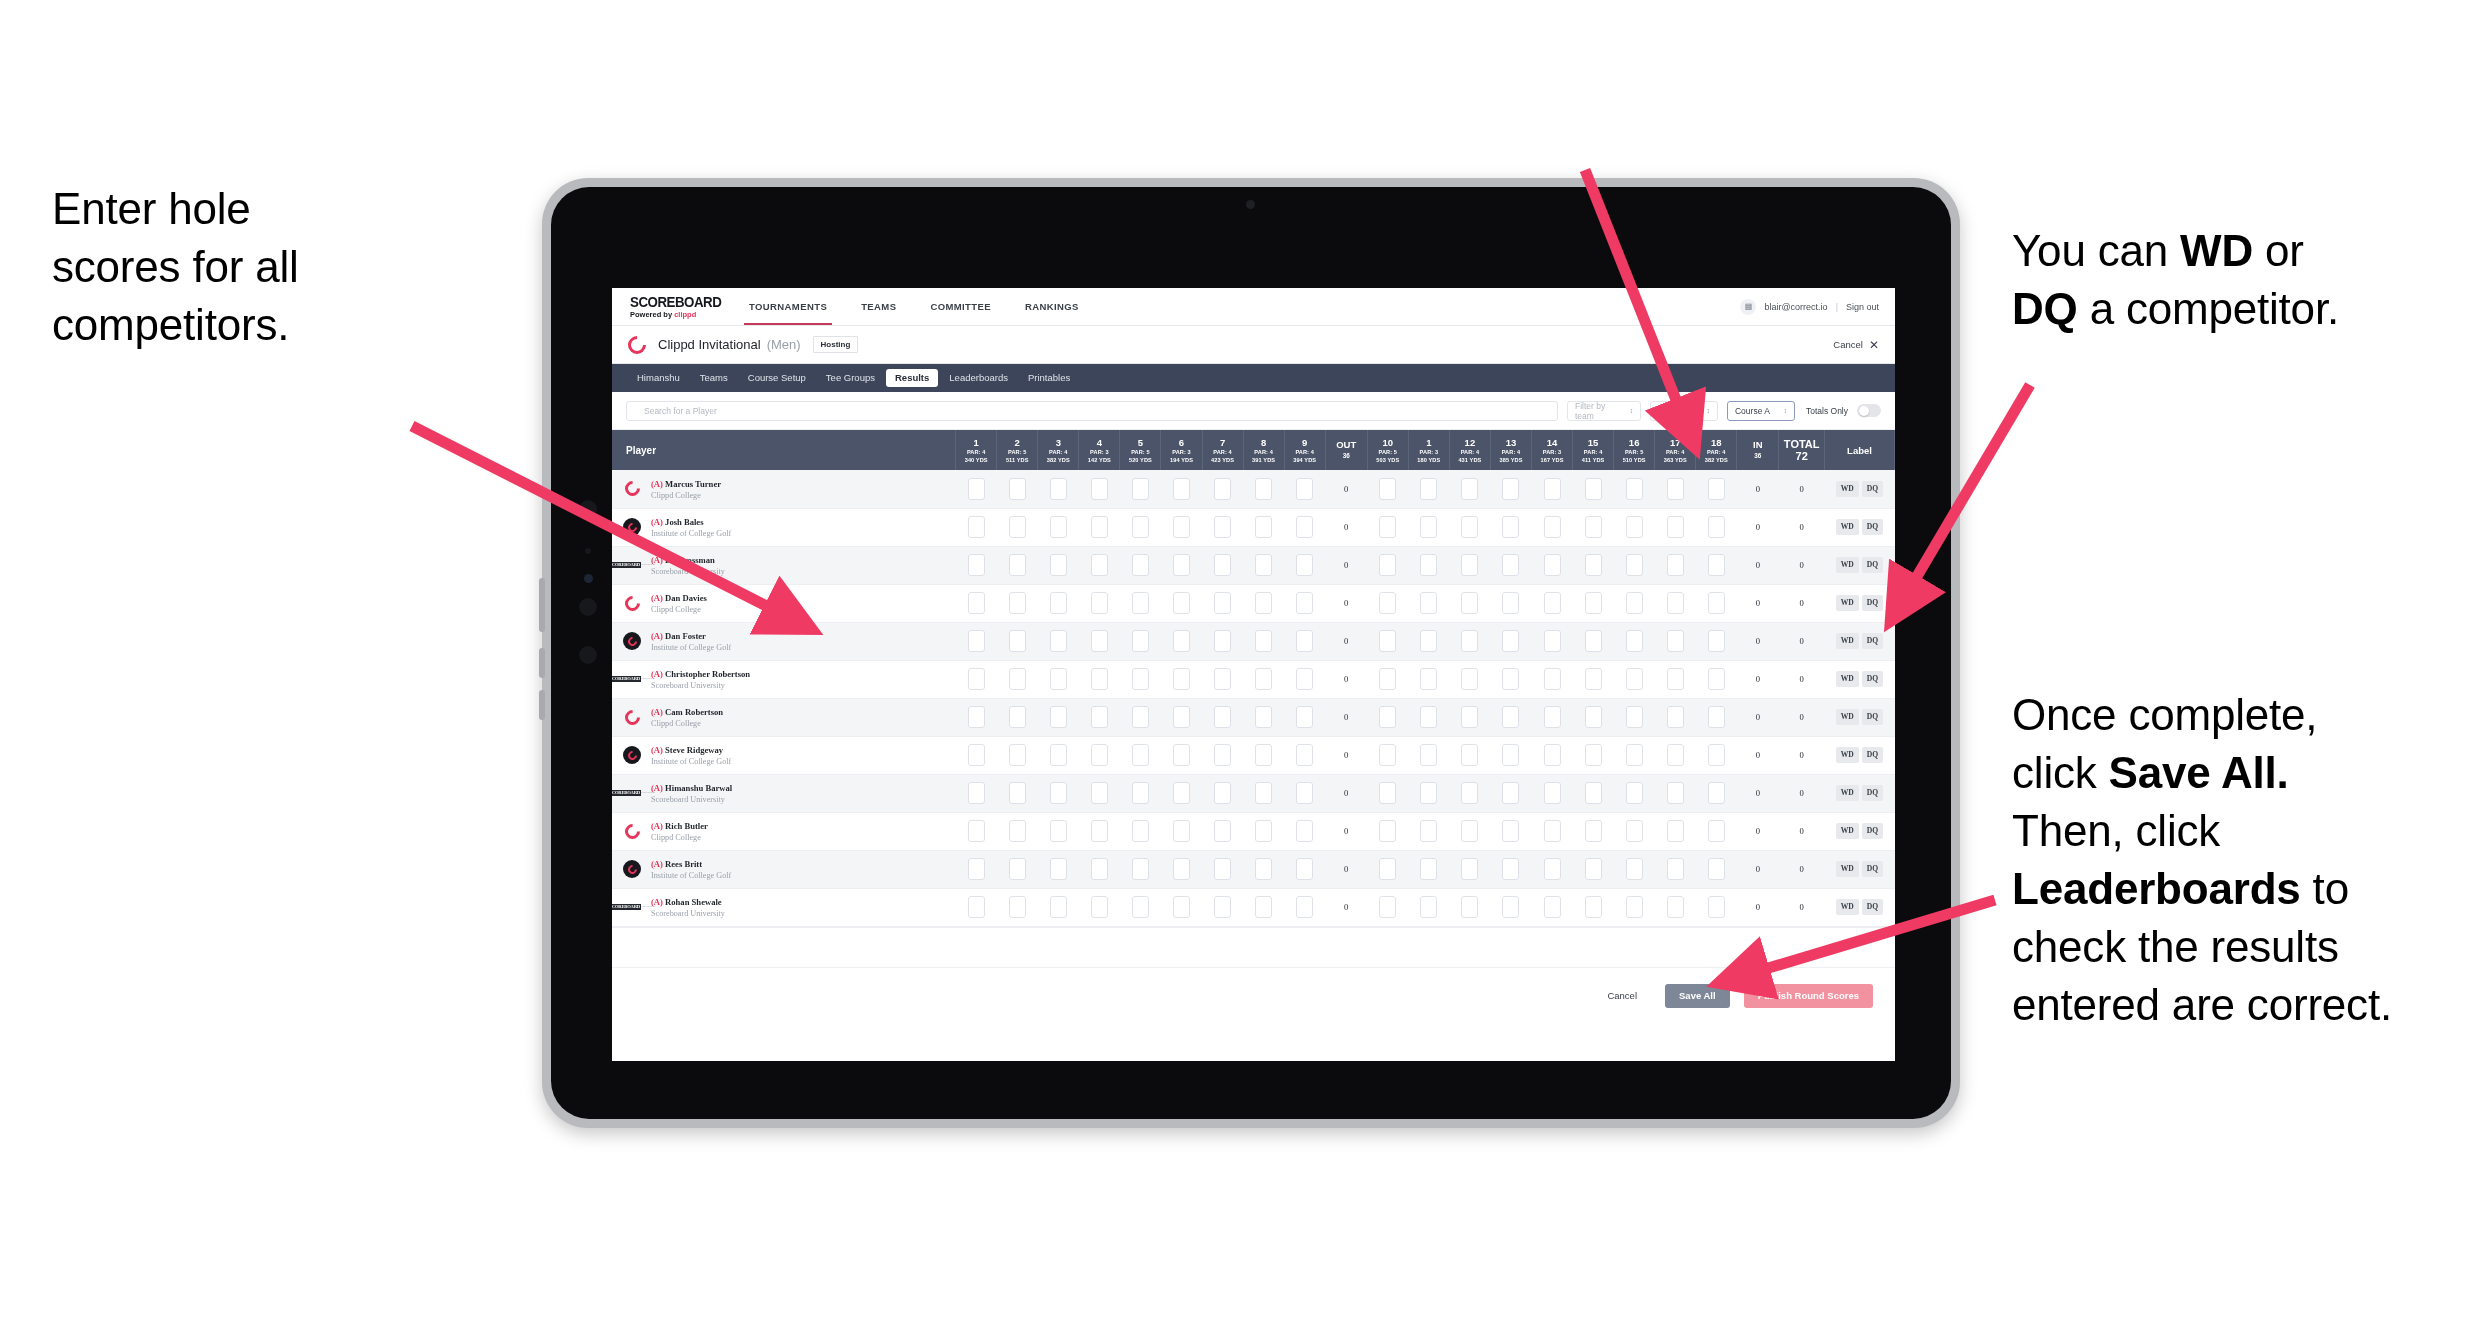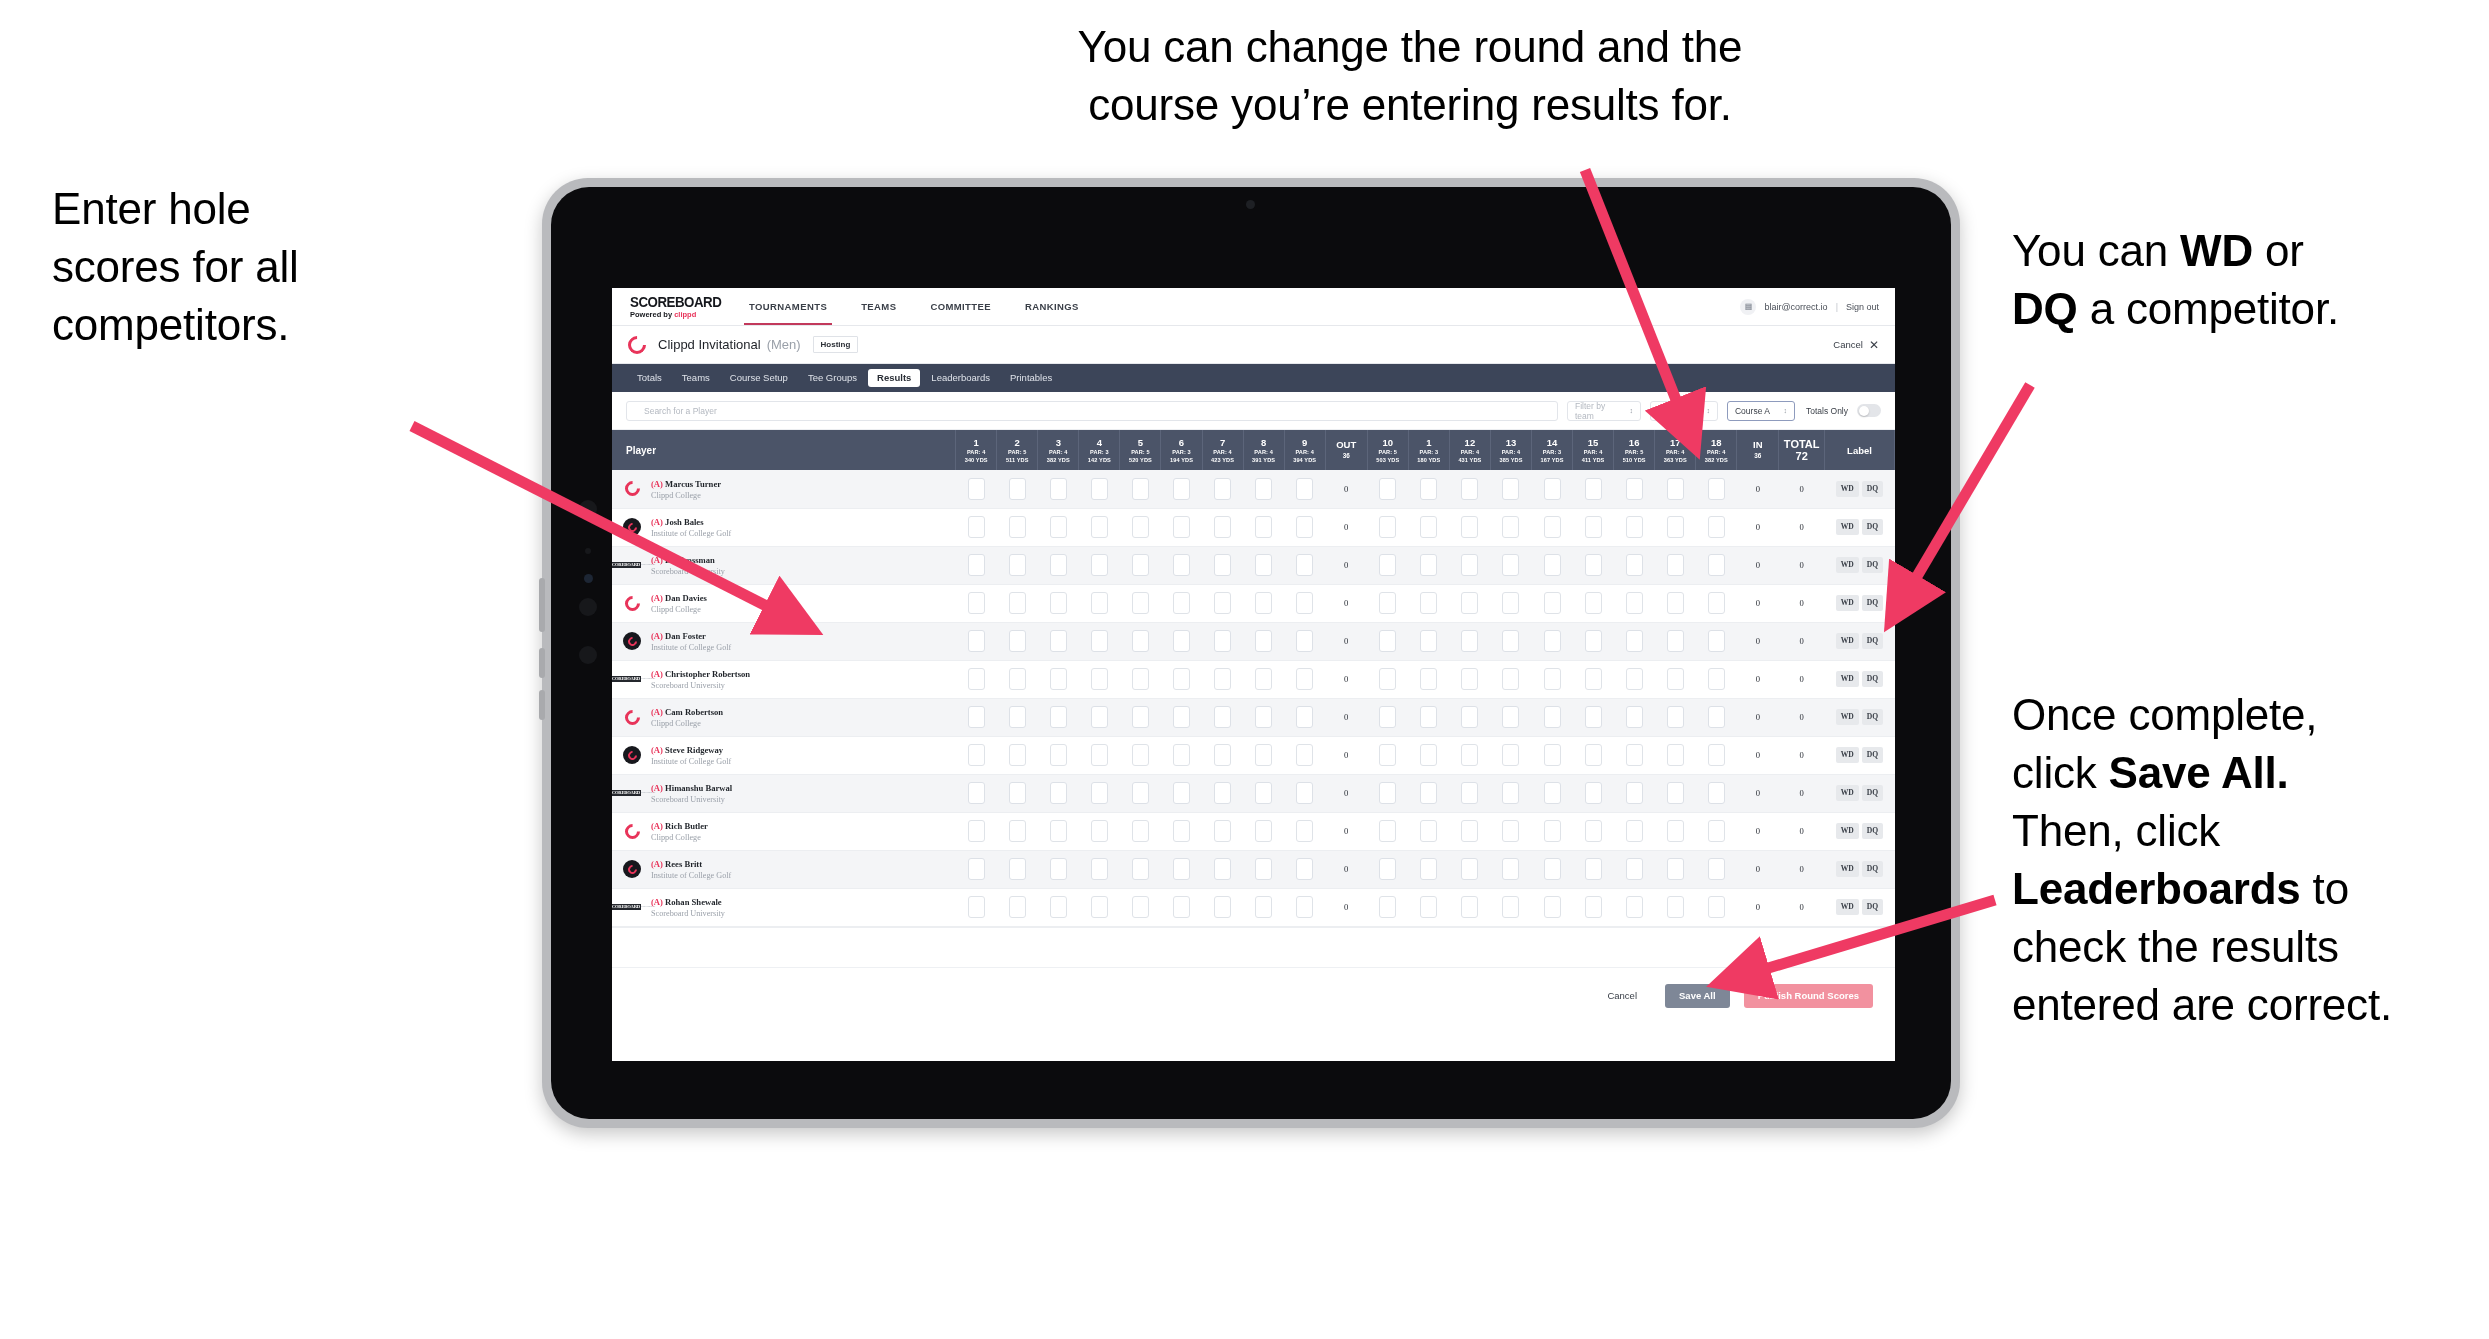--- a/index.html
+++ b/index.html
@@ -215,22 +215,20 @@
   .btn { font-size:9.5px; border-radius:3px; padding:7px 14px; line-height:10px; }
   .btn.link { color:#3b4049; }
   .btn.gray { background:#7e8797; color:#fff; font-weight:600; }
   .btn.pink { background:#f2919f; color:#fff; font-weight:600; }
 </style>
 </head>
 <body>
 
 <div class="page">
 
-  <div class="anno" id="anno-top">You can change the round and the
-course you’re entering results for.</div>
   <div class="anno" id="anno-left">Enter hole
 scores for all
 competitors.</div>
 
   <div class="anno" id="anno-right1"><span>You can </span><b>WD</b><span> or
 </span><b>DQ</b><span> a competitor.</span></div>
 
   <div class="anno" id="anno-right2"><span>Once complete,
 click </span><b>Save All.</b><span>
 Then, click
@@ -277,21 +275,21 @@
       <div class="t-title">Clippd Invitational</div>
       <div class="t-gender">(Men)</div>
       <div class="t-host">Hosting</div>
       <div class="t-cancel">
         <span>Cancel</span>
         <span class="x">✕</span>
       </div>
     </div>
 
     <div class="tabs">
-      <div class="tab">Totals</div>
+      <div class="tab">Himanshu</div>
       <div class="tab">Teams</div>
       <div class="tab">Course Setup</div>
       <div class="tab">Tee Groups</div>
       <div class="tab active">Results</div>
       <div class="tab">Leaderboards</div>
       <div class="tab">Printables</div>
     </div>
 
     <div class="filters">
       <div class="search">

